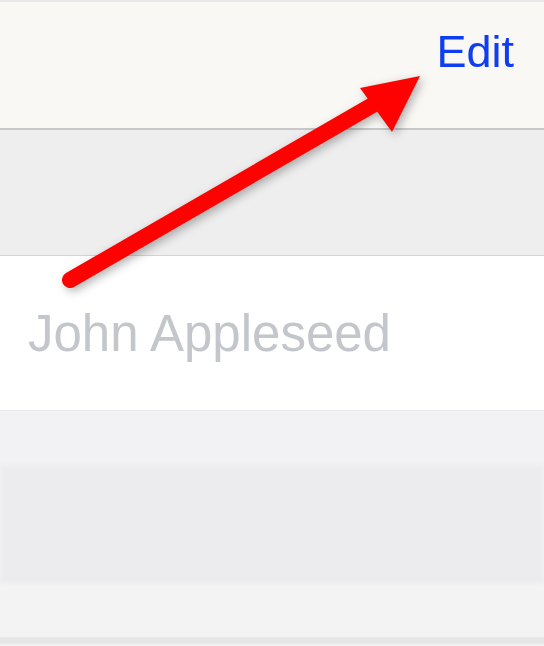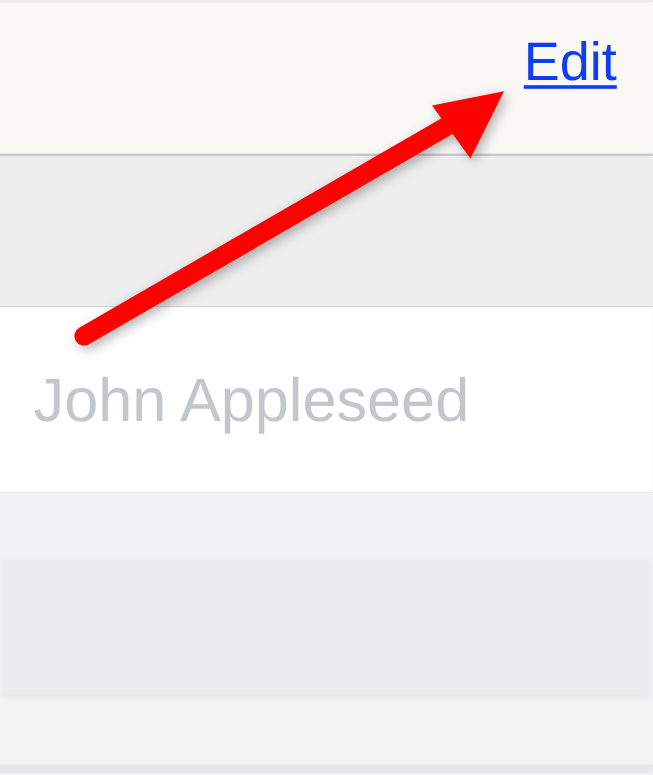--- a/index.html
+++ b/index.html
@@ -25,21 +25,20 @@
       justify-content: flex-end;
       align-items: flex-start;
       padding-top: 24px;
       padding-right: 30px;
     }
     
     .edit-button {
       color: #0f3df1;
       font-size: 45px;
       font-weight: 400;
-      text-decoration: underline;
       text-underline-offset: 4px;
       text-decoration-thickness: 3px;
       background: none;
       border: none;
       cursor: pointer;
       padding: 0;
       font-family: inherit;
     }
     
     .spacer-section {

